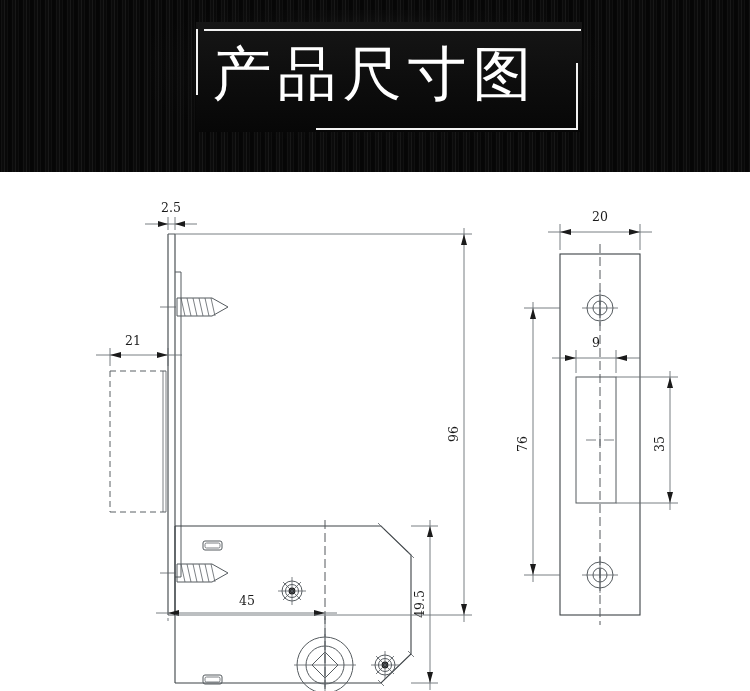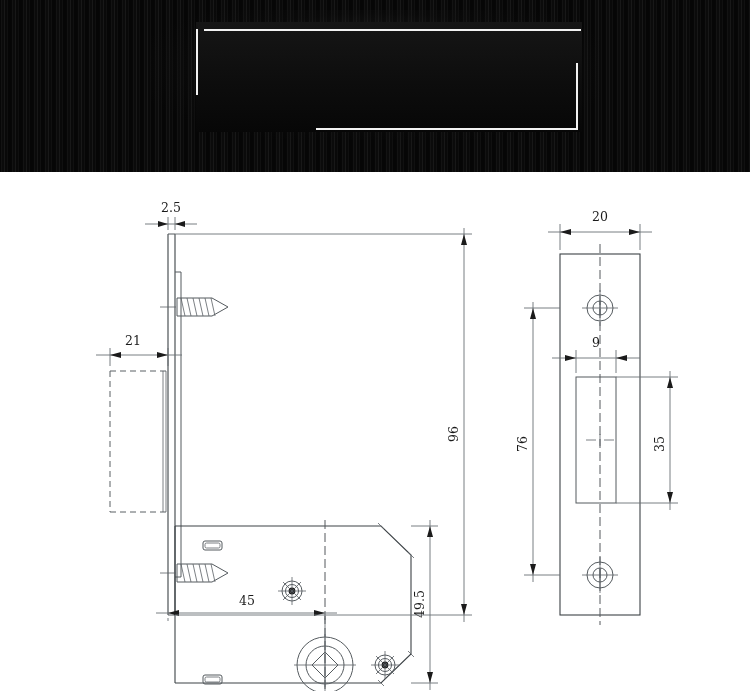--- a/index.html
+++ b/index.html
@@ -73,20 +73,21 @@
   <div id="banner-glow"></div>
   <div id="banner-inner"></div>
   <div class="bracket" id="bracket-tl">
     <div class="h"></div>
       <div class="v"></div>
   </div>
   <div class="bracket" id="bracket-br">
     <div class="h"></div>
       <div class="v"></div>
   </div>
+  <div id="banner-title">产品尺寸图</div>
 </div>
 
 <div id="drawing">
 <svg width="750" height="519" viewBox="0 0 750 519">
 
   <g>
 
     <g>
       <line class="ln-h" x1="168" y1="62" x2="168" y2="443"></line>
       <line class="ln-h" x1="175" y1="62" x2="175" y2="443"></line>

